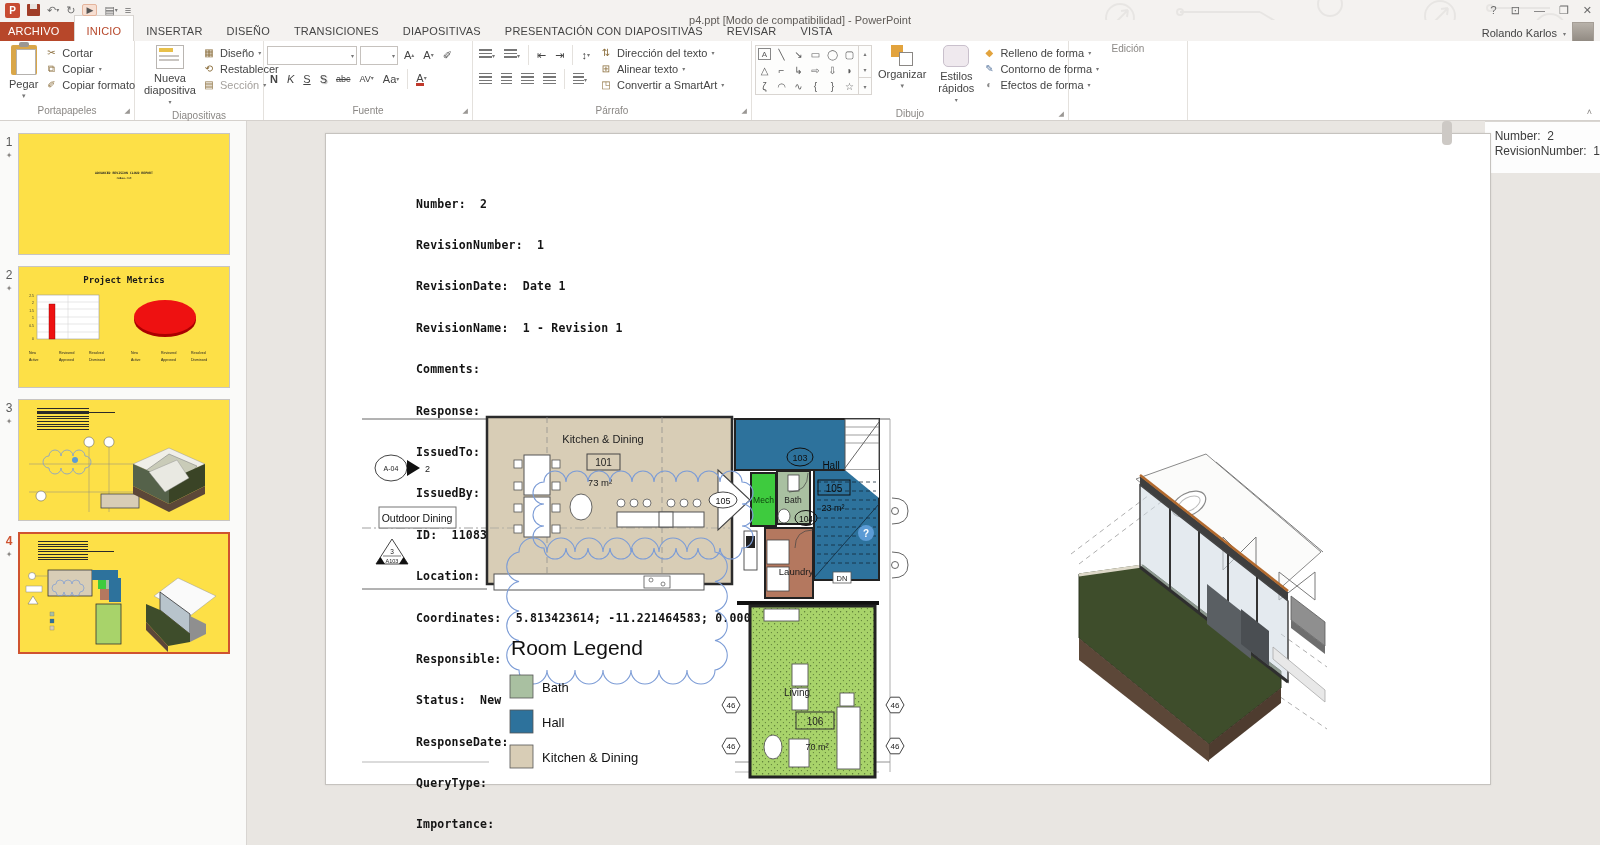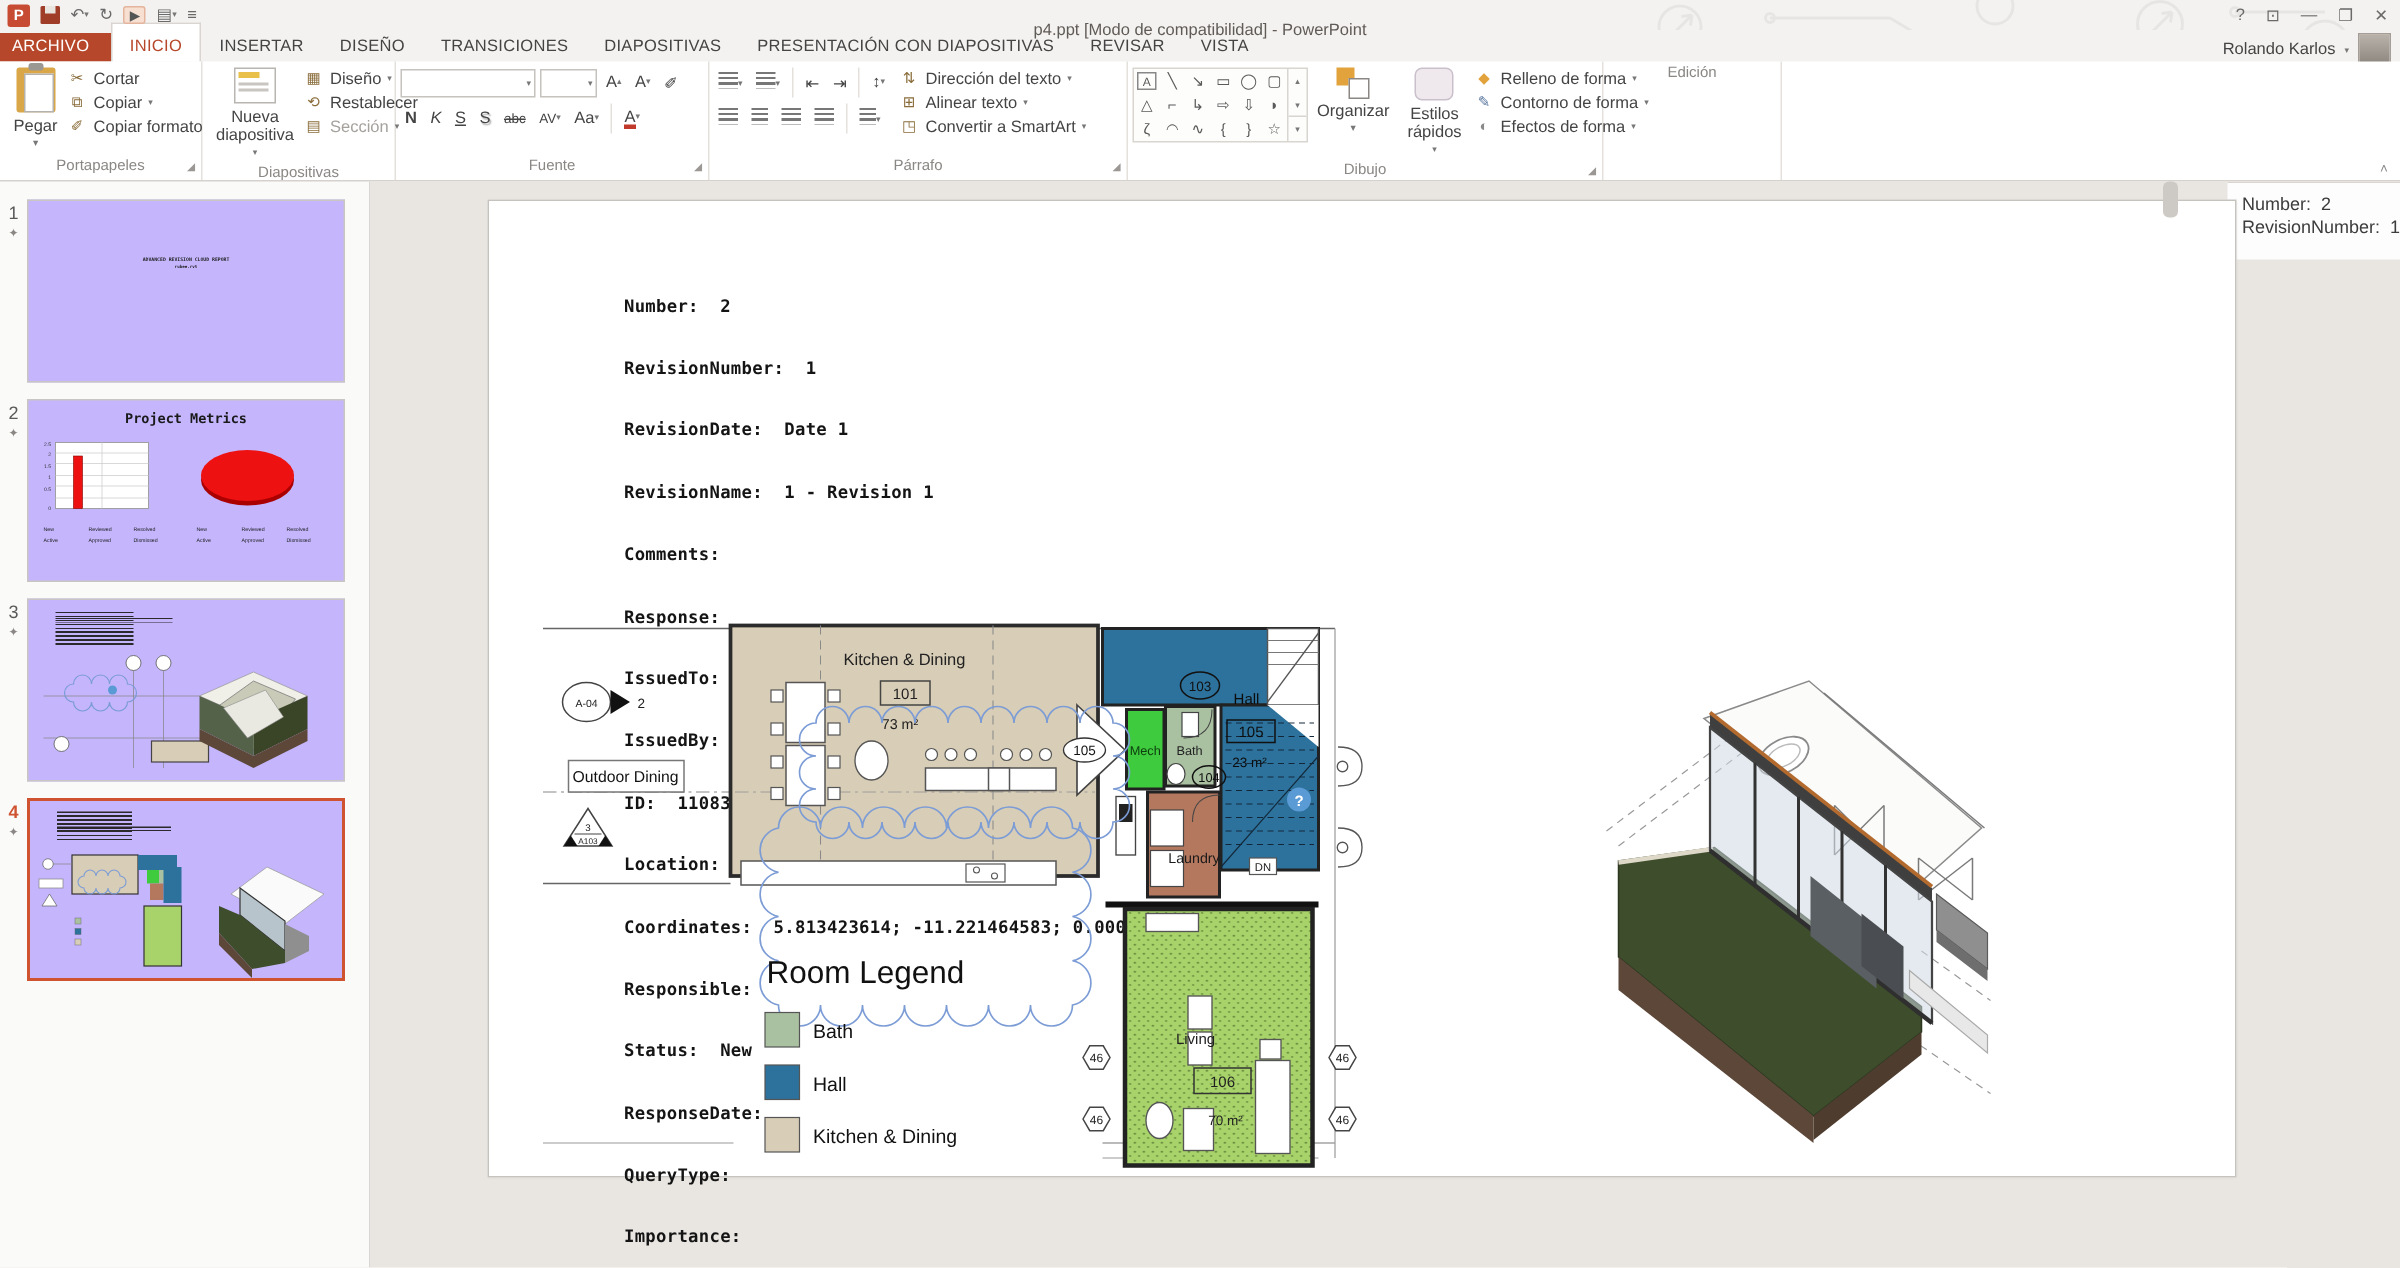--- a/index.html
+++ b/index.html
@@ -68,21 +68,21 @@
   .mag{display:inline-block;width:8px;height:8px;border:1.5px solid #555;border-radius:50%;position:relative;margin-right:2px;}
   .mag:after{content:"";position:absolute;left:7px;top:7px;width:4px;height:1.5px;background:#555;transform:rotate(45deg);}
   .collapse{position:absolute;right:8px;bottom:3px;font-size:9px;color:#8a8784;}
 
   
   .bodyrow{flex:1;display:flex;min-height:0;}
   .panel{width:247px;background:#fafaf9;border-right:1px solid #d8d5d2;padding-top:12px;box-sizing:border-box;}
   .thumbrow{display:flex;margin-bottom:11px;}
   .tnum{width:18px;text-align:center;font-size:12px;color:#5a5a5a;padding-top:2px;}
   .tnum .star{font-size:8px;color:#8a8784;display:block;margin-top:2px;}
-  .tbox{width:210px;height:120px;background:#c4b5fd;border:1px solid #c8c5c2;position:relative;overflow:hidden;}
+  .tbox{width:210px;height:120px;background:#fde047;border:1px solid #c8c5c2;position:relative;overflow:hidden;}
   .thumbrow.sel .tbox{border:2px solid #cf5330;width:208px;height:118px;}
   .thumbrow.sel .tnum{color:#cf5330;font-weight:bold;}
   .t1text{position:absolute;top:36px;left:0;right:0;text-align:center;font-family:"DejaVu Sans Mono",monospace;font-weight:bold;color:#222;}
   .t1text .l1{font-size:4px;transform:scale(.8);}
   .t1text .l2{font-size:4px;transform:scale(.7);}
   .t2title{position:absolute;top:8px;left:0;right:0;text-align:center;font-size:9px;font-weight:bold;font-family:"DejaVu Sans Mono",monospace;color:#1a1a1a;}
   .tbars{position:absolute;background:repeating-linear-gradient(#2a2a2a 0 1px,transparent 1px 2.6px);}
 
   .mainarea{flex:1;display:flex;flex-direction:row;min-width:0;background:#e9e6e2;position:relative;}
   .canvas{flex:1;position:relative;}

